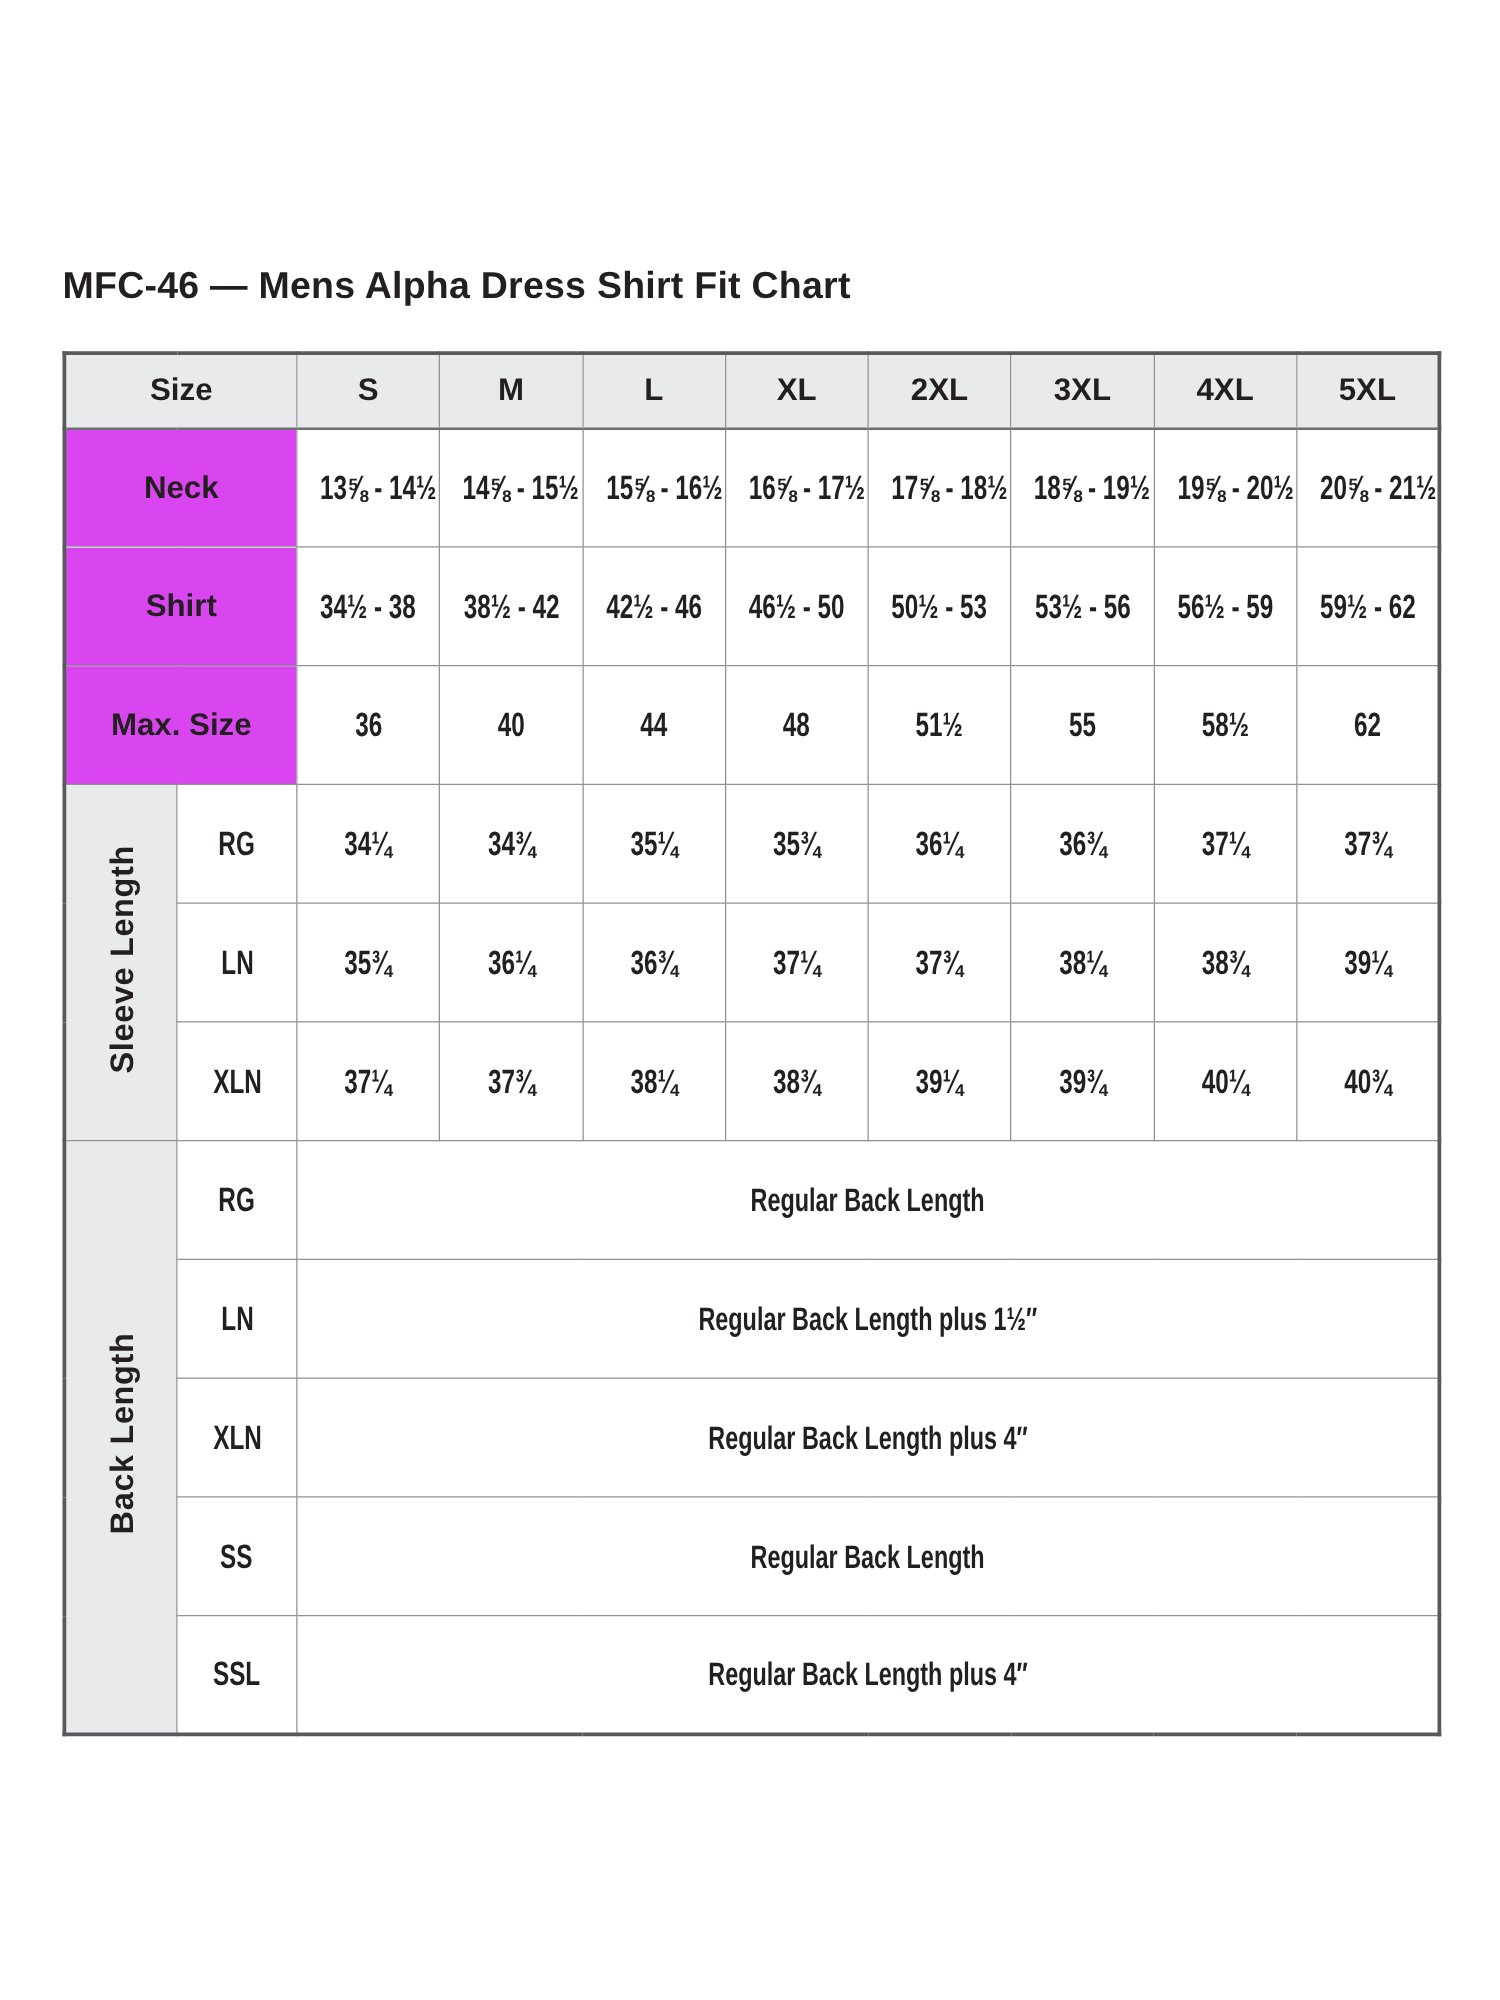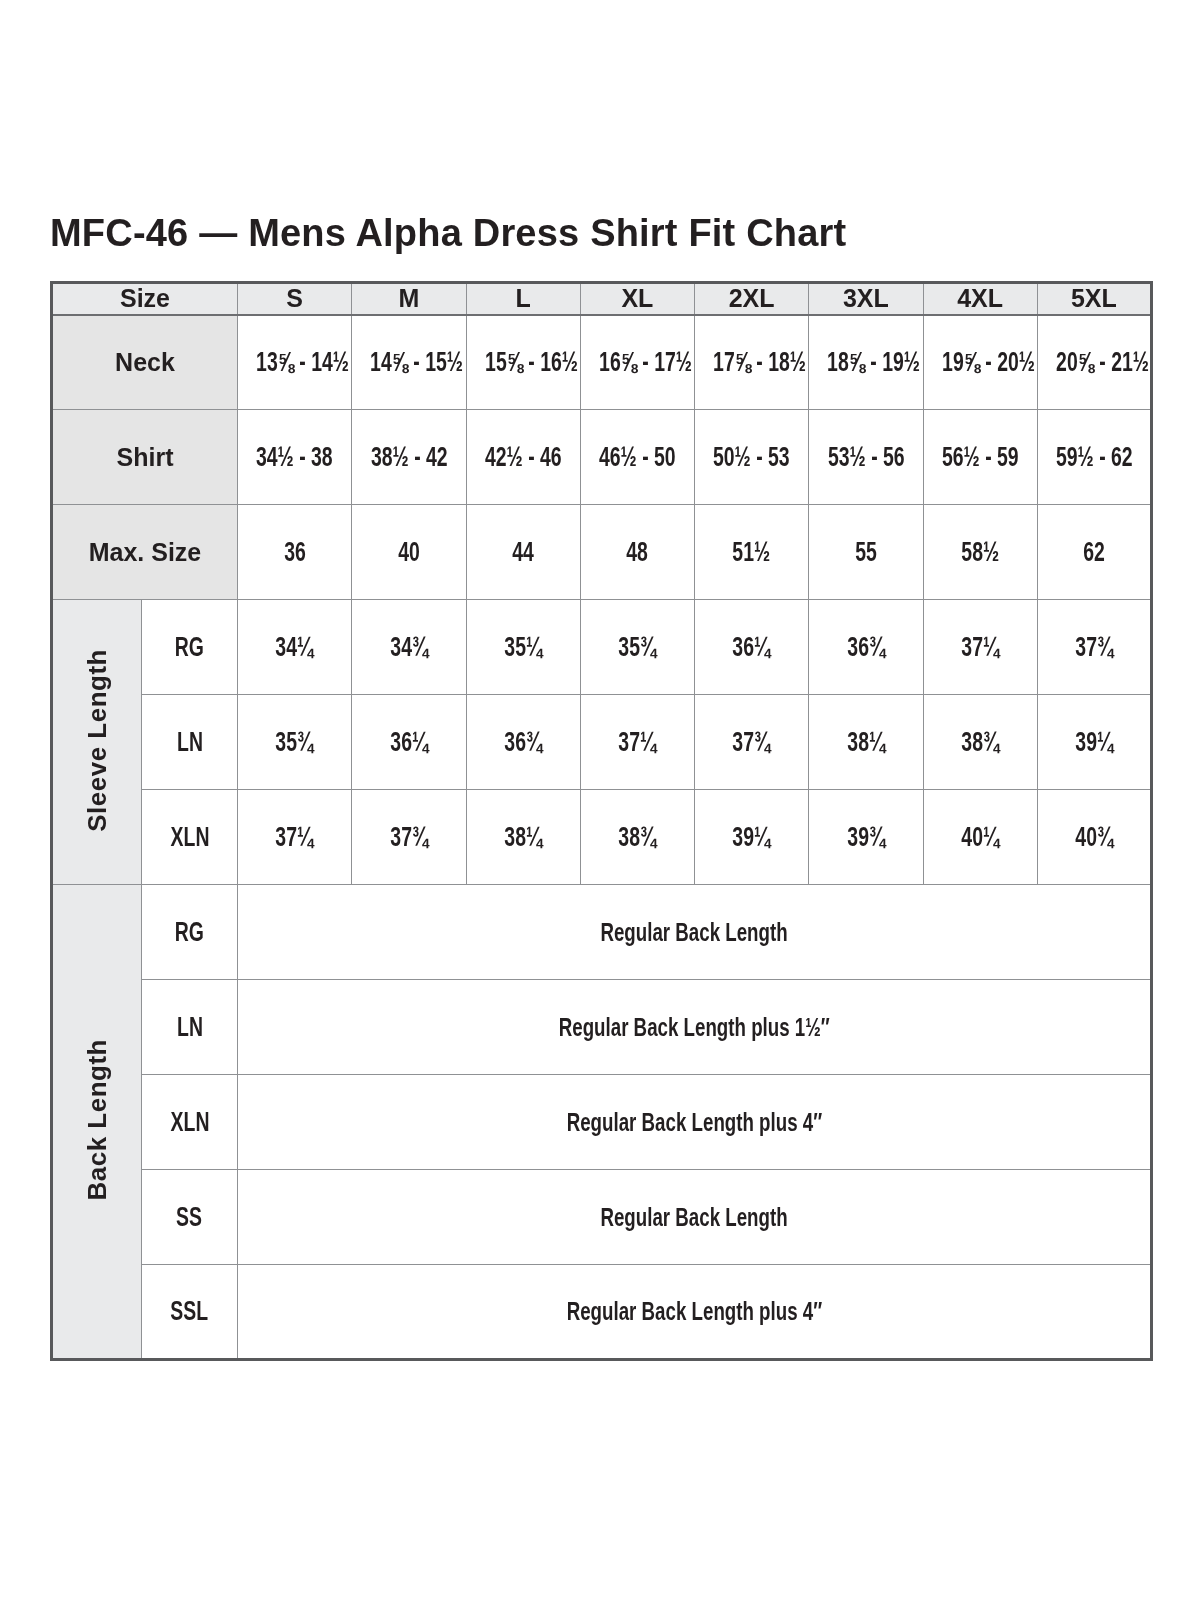--- a/index.html
+++ b/index.html
@@ -3,41 +3,41 @@
 <meta charset="utf-8">
 <style>
   html,body{margin:0;padding:0;background:#ffffff;}
   body{
     width:1200px;height:1600px;position:relative;
     font-family:"Liberation Sans",sans-serif;color:#231f20;
     -webkit-font-smoothing:antialiased;
   }
   .page-title{
     position:absolute;left:50px;top:212px;
-    font-size:38px;font-weight:bold;letter-spacing:0.2px;color:#231f20;
+    font-size:30px;font-weight:bold;letter-spacing:0.2px;color:#231f20;
   }
   table.fit-chart{
     position:absolute;left:50px;top:281px;width:1100px;
     border-collapse:collapse;table-layout:fixed;
     border:3px solid #58595b;
   }
   .fit-chart th,.fit-chart td{
     border:1.5px solid #8f9194;
     padding:0;text-align:center;vertical-align:middle;
     overflow:hidden;
   }
-  tr.header-row{height:32px;}
+  tr.header-row{height:60px;}
   tr.data-row{height:95px;}
   tr.header-row th{
     background:#e9eaeb;
     font-size:25px;font-weight:bold;color:#231f20;
     border-bottom:2.5px solid #6d6e71;
   }
   th.row-label{
-    background:#e5e5e5;
+    background:#d946ef;
     font-size:25px;font-weight:bold;color:#231f20;text-align:center;
   }
   th.rot{
     background:#e9eaeb;
   }
   th.rot span{
     writing-mode:vertical-rl;
     transform:rotate(180deg);
     display:inline-block;
     font-size:26px;font-weight:bold;letter-spacing:0.5px;color:#231f20;

